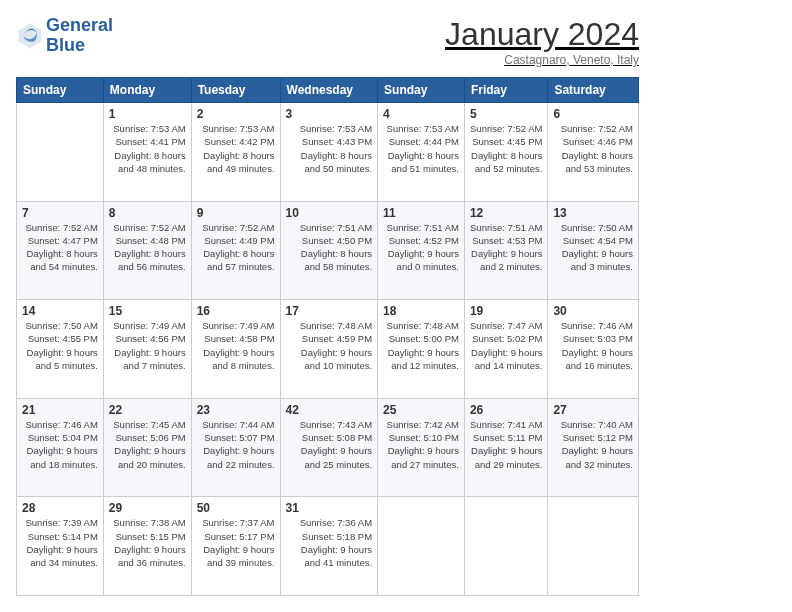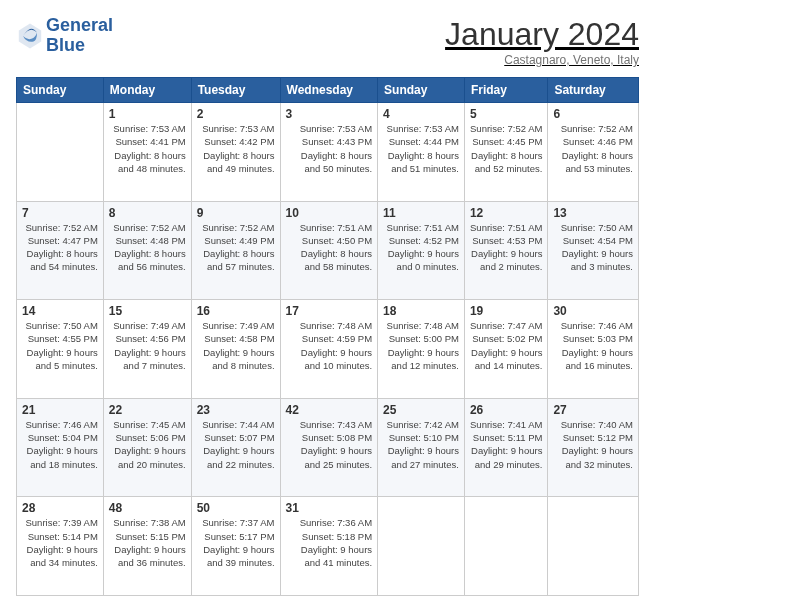--- a/index.html
+++ b/index.html
@@ -246,21 +246,21 @@
             <span class="day-number">27</span>
             <div class="day-info">Sunrise: 7:40 AM<br>Sunset: 5:12 PM<br>Daylight: 9 hours and 32 minutes.</div>
           </td>
         </tr>
         <tr>
           <td>
             <span class="day-number">28</span>
             <div class="day-info">Sunrise: 7:39 AM<br>Sunset: 5:14 PM<br>Daylight: 9 hours and 34 minutes.</div>
           </td>
           <td>
-            <span class="day-number">48</span>
+            <span class="day-number">29</span>
             <div class="day-info">Sunrise: 7:38 AM<br>Sunset: 5:15 PM<br>Daylight: 9 hours and 36 minutes.</div>
           </td>
           <td>
             <span class="day-number">50</span>
             <div class="day-info">Sunrise: 7:37 AM<br>Sunset: 5:17 PM<br>Daylight: 9 hours and 39 minutes.</div>
           </td>
           <td>
             <span class="day-number">31</span>
             <div class="day-info">Sunrise: 7:36 AM<br>Sunset: 5:18 PM<br>Daylight: 9 hours and 41 minutes.</div>
           </td>

